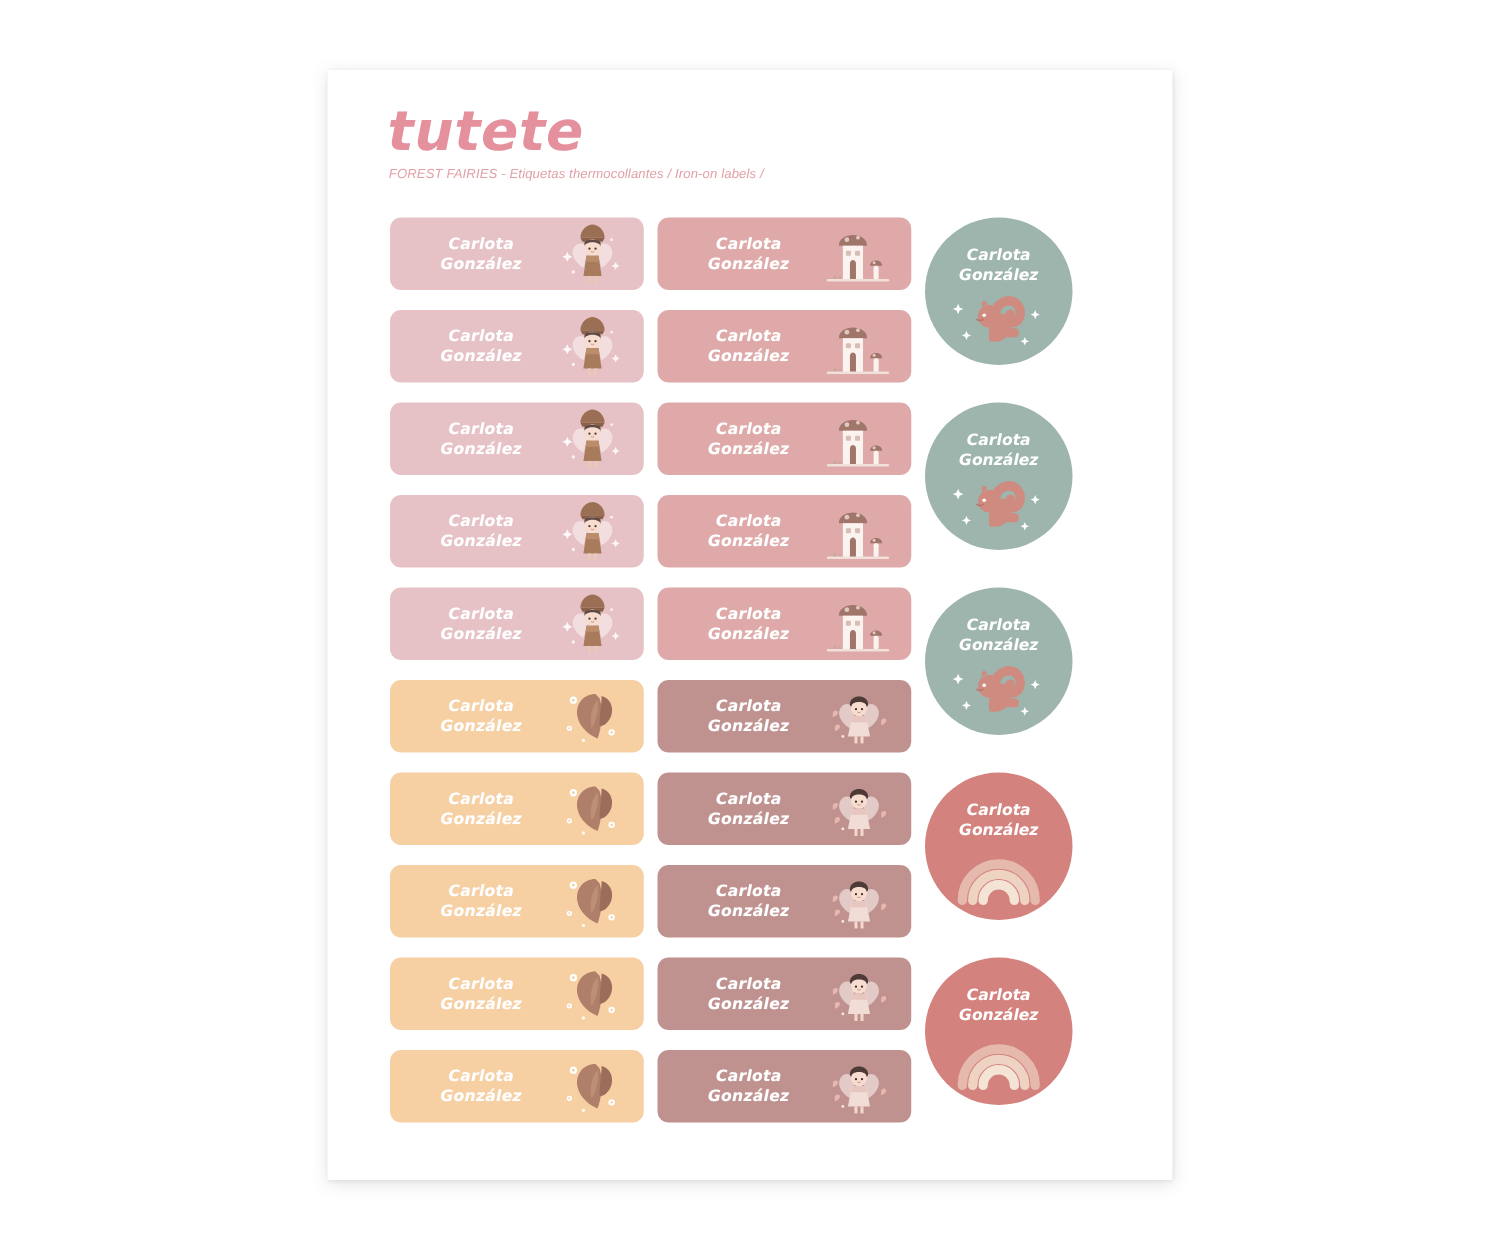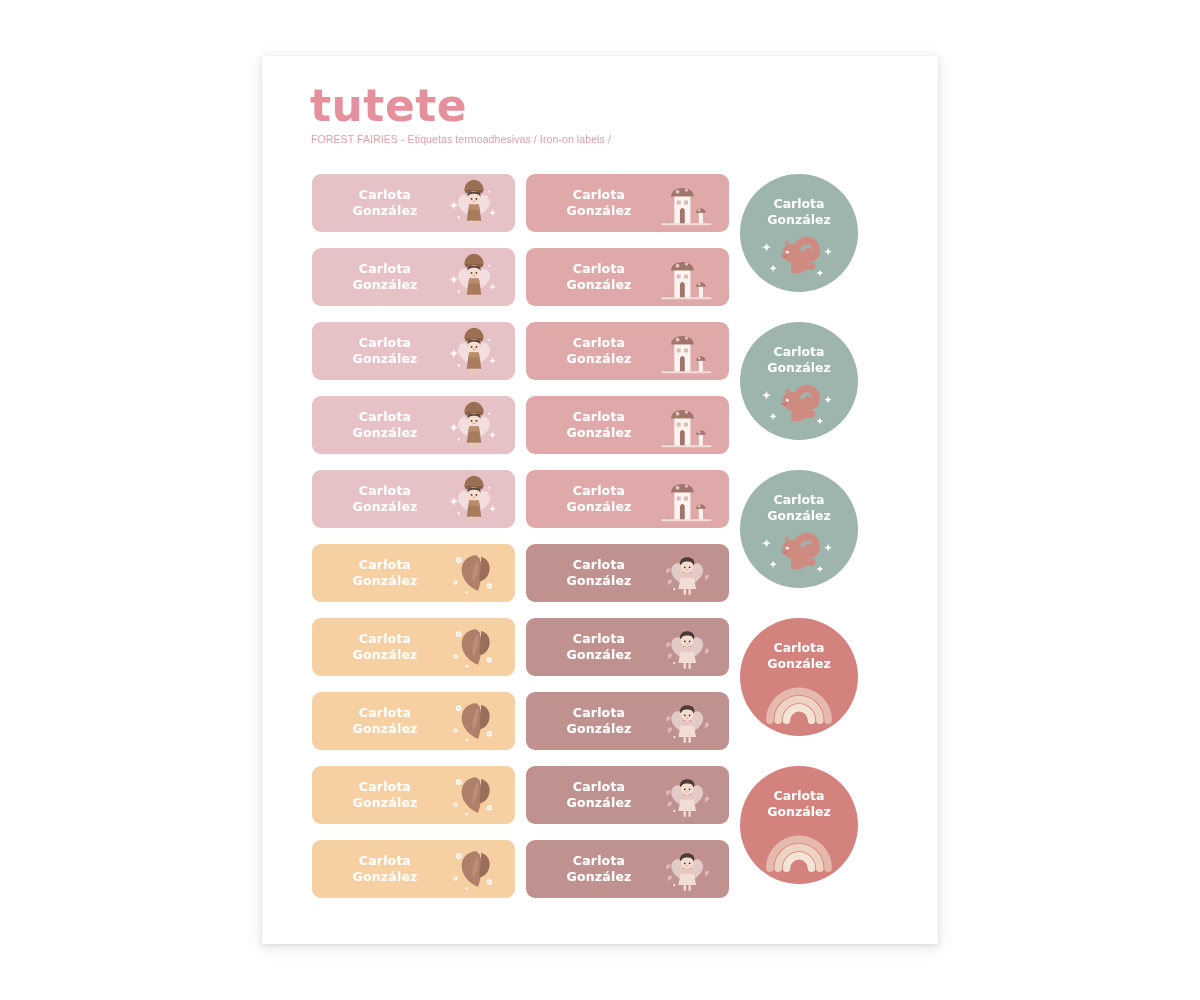--- a/index.html
+++ b/index.html
@@ -13,20 +13,21 @@
     font-family: "Liberation Sans", sans-serif;
     overflow: hidden;
   }
 
   
   #stage {
     position: relative;
     width: 1040px;
     height: 1000px;
     background: #ffffff;
+    font-style: italic;
   }
 
   #sheet {
     position: absolute;
     left: 262px;
     top: 56px;
     width: 676px;
     height: 888px;
     background: #ffffff;
     box-shadow: 0 3px 14px rgba(120,110,110,0.20), 0 1px 3px rgba(120,110,110,0.16);
@@ -124,21 +125,21 @@
 </style>
 </head>
 <body>
 
 <div id="stage">
   <div id="sheet">
 
     <div class="brand">tutete</div>
 
     <div class="subtitle">
-      <div>FOREST FAIRIES - Etiquetas termoadhesivas / Iron-on labels /</div>
+      <div>FOREST FAIRIES - Etiquetas thermocollantes / Iron-on labels /</div>
     </div>
 
     <div class="col" id="col-a">
         <div class="label" style="background: rgb(230, 193, 197);">
           <div class="name"><span>Carlota</span><br><span>González</span></div>
           <div class="art"><svg viewBox="0 0 78 72" width="100%" height="100%" preserveAspectRatio="xMidYMid meet">
               <g>
                 <path d="M30 50 C20 44 16 34 22 28 C27 23 34 27 35 34 Z" fill="#f3dfe0" opacity="0.95"></path>
                 <path d="M48 50 C58 44 62 34 56 28 C51 23 44 27 43 34 Z" fill="#f3dfe0" opacity="0.95"></path>
                 <path d="M27 20 C27 12 34 7 39 7 C44 7 51 12 51 20 Z" fill="#9b6f54"></path>

